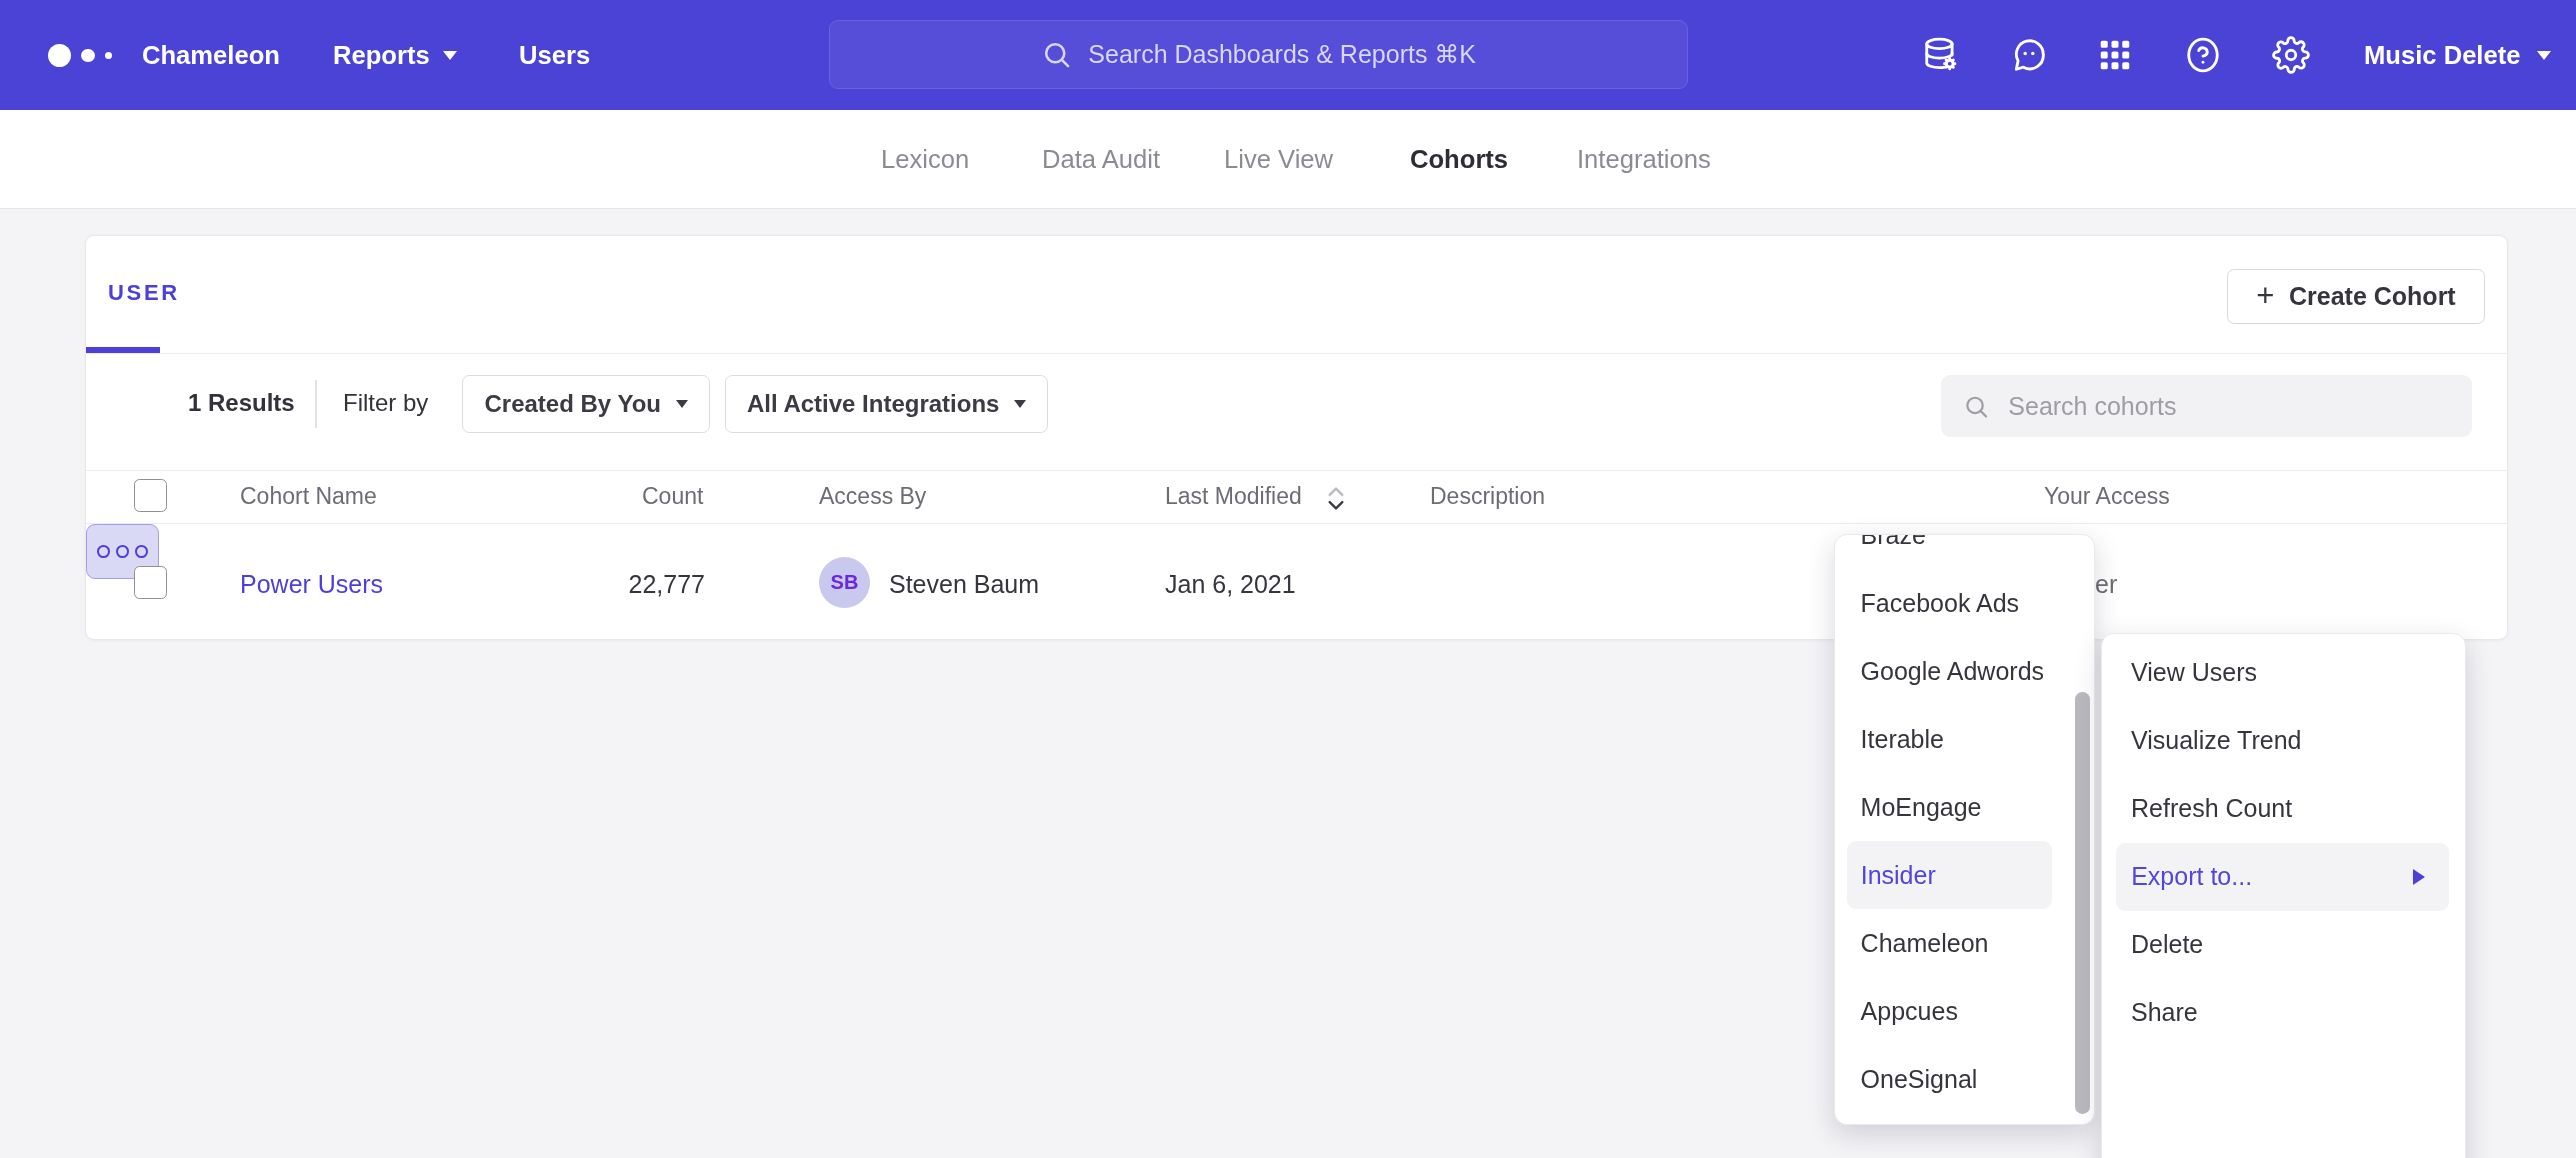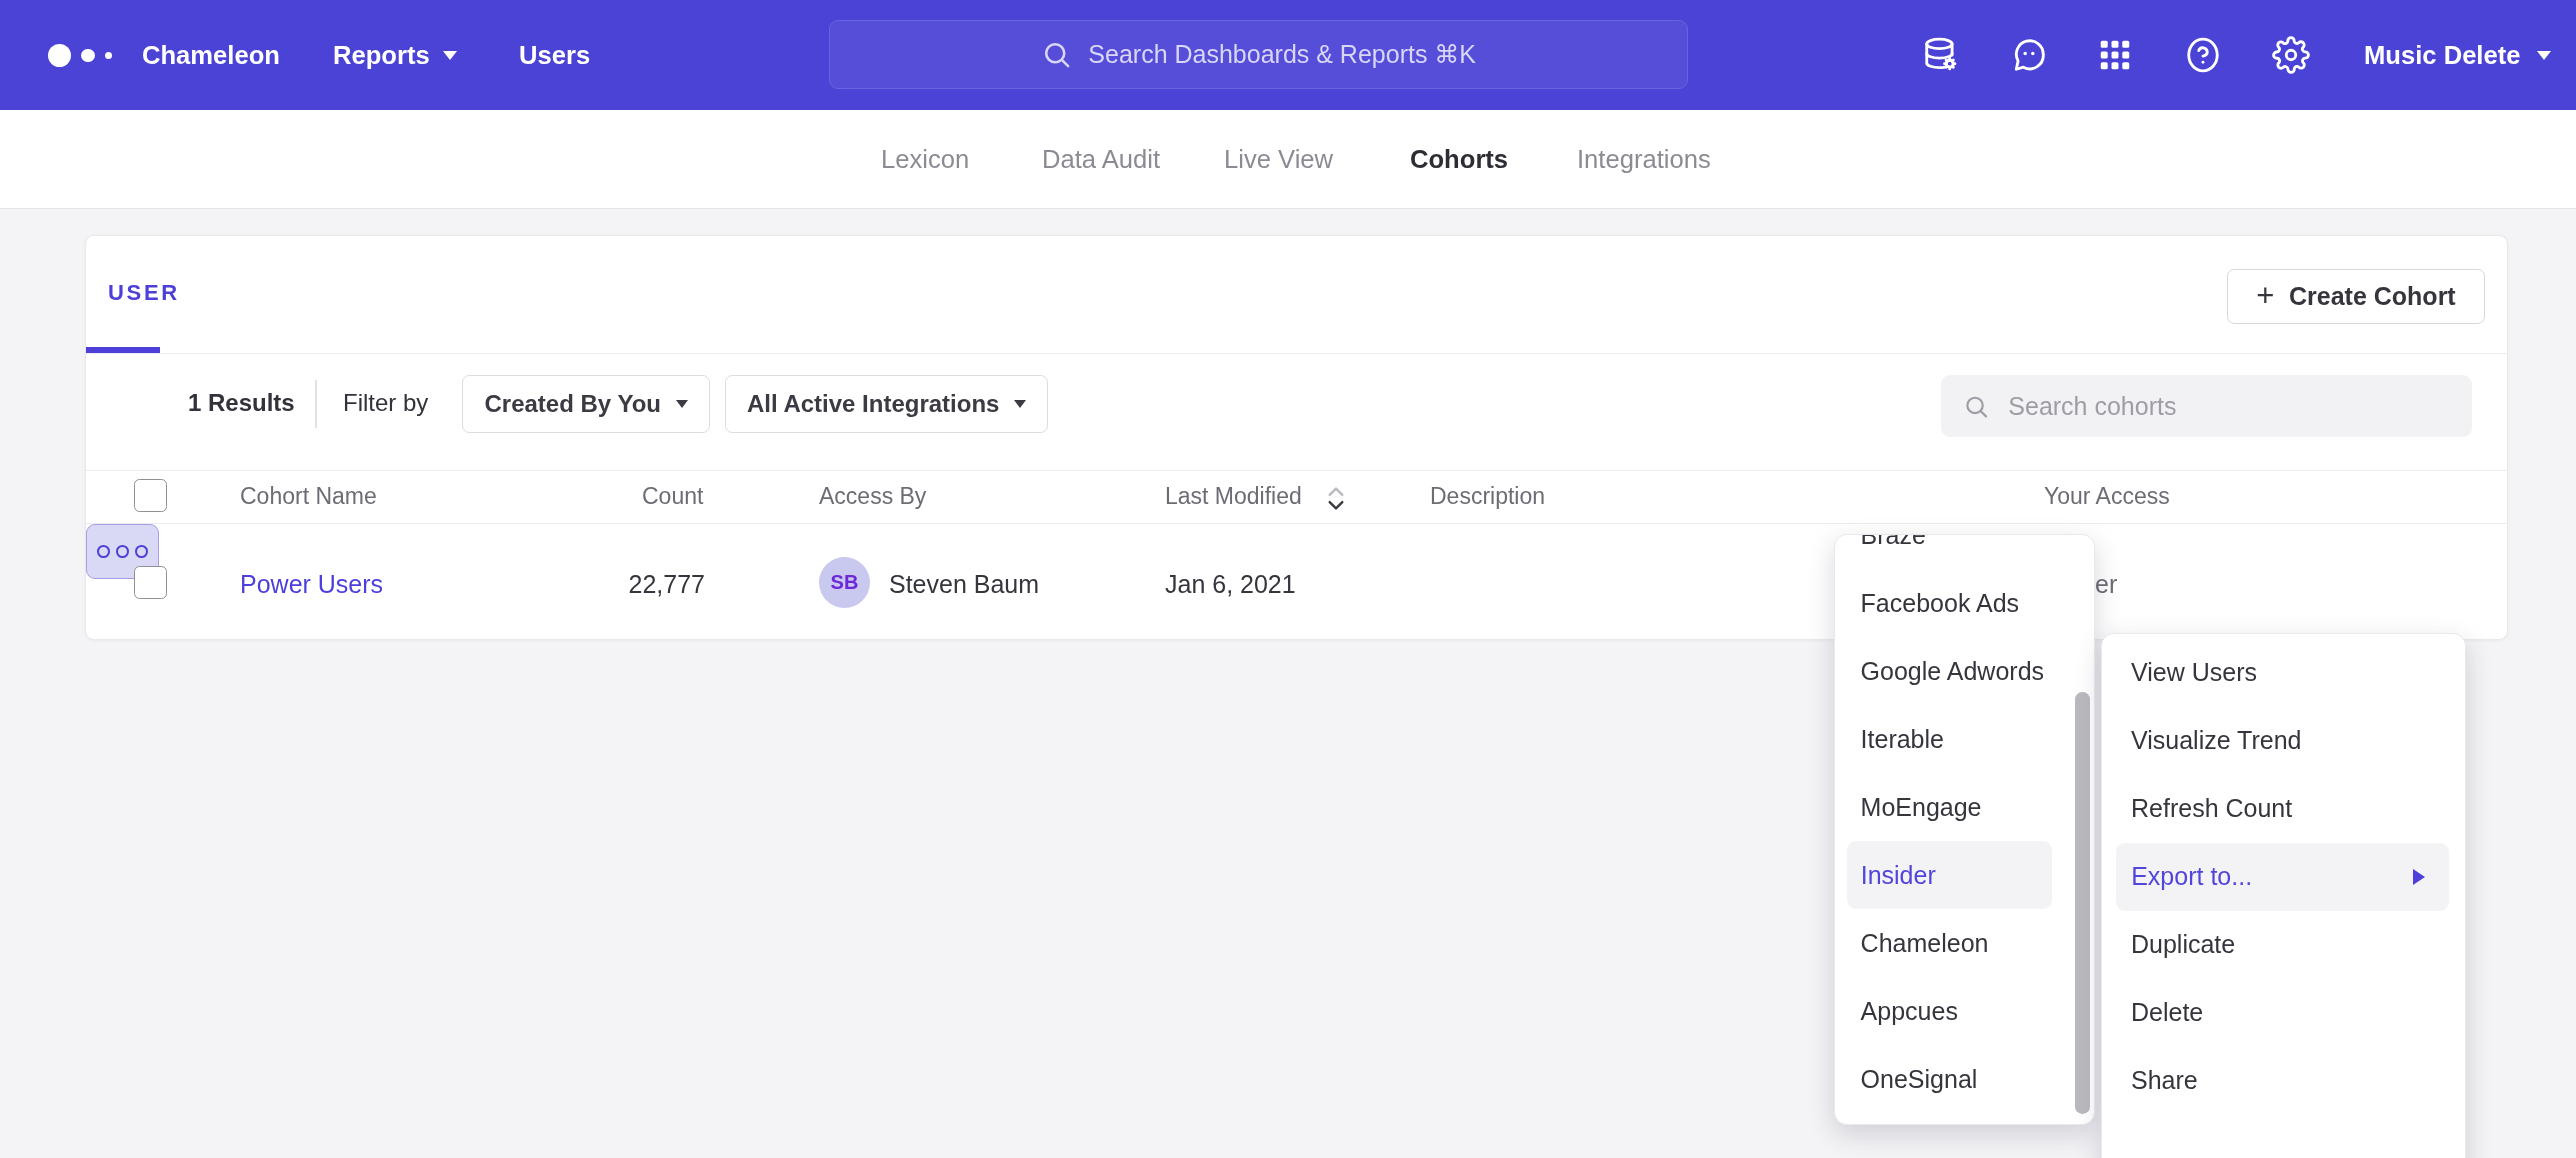--- a/index.html
+++ b/index.html
@@ -280,22 +280,19 @@
       <span>Visualize Trend</span>
     </div>
   <div class="menu-item">
       <span>Refresh Count</span>
     </div>
   <div class="menu-item highlighted">
     <span>Export to...</span>
     <span class="arrow-right"></span>
   </div>
   <div class="menu-item">
-      <span>Duplicate</span>
-    </div>
-  <div class="menu-item">
       <span>Delete</span>
     </div>
   <div class="menu-item">
       <span>Share</span>
     </div>
 </div>
 
 
 </body></html>

